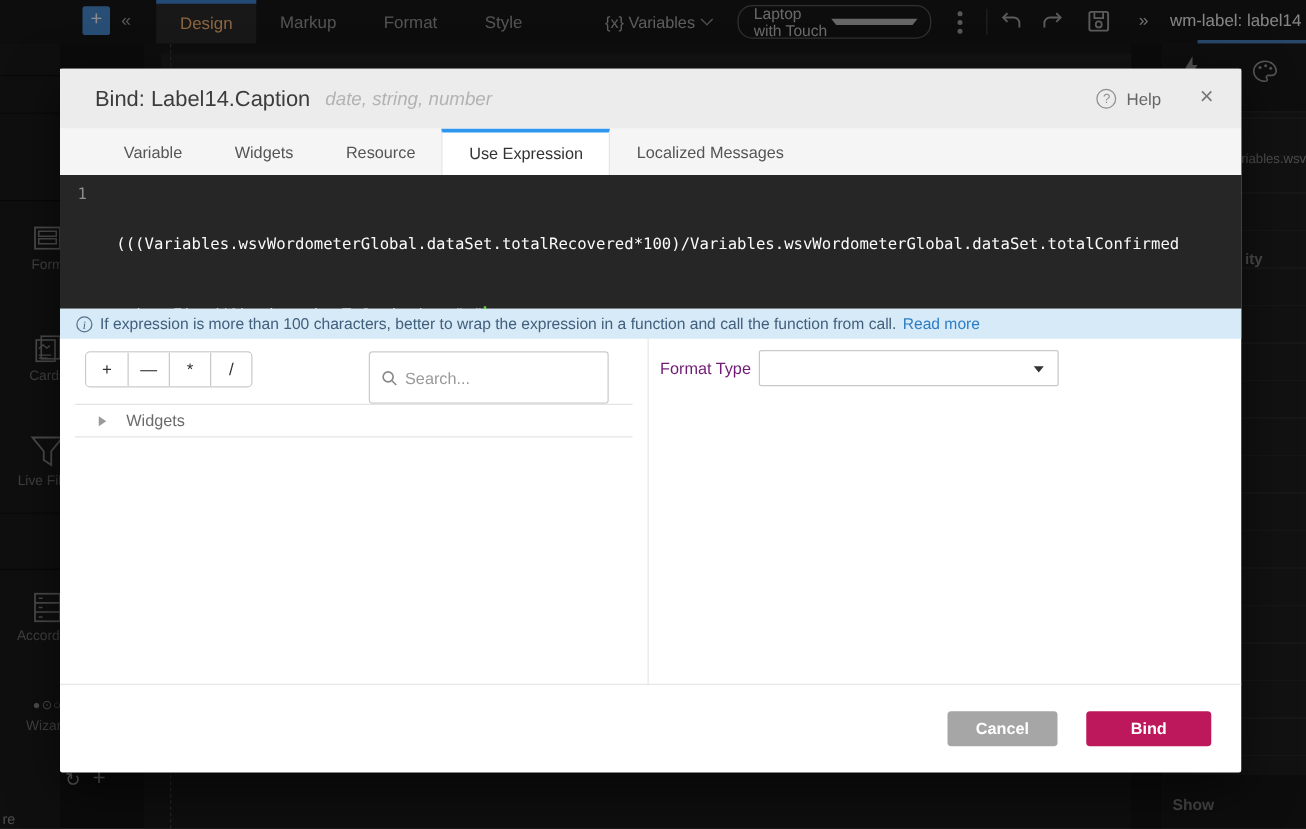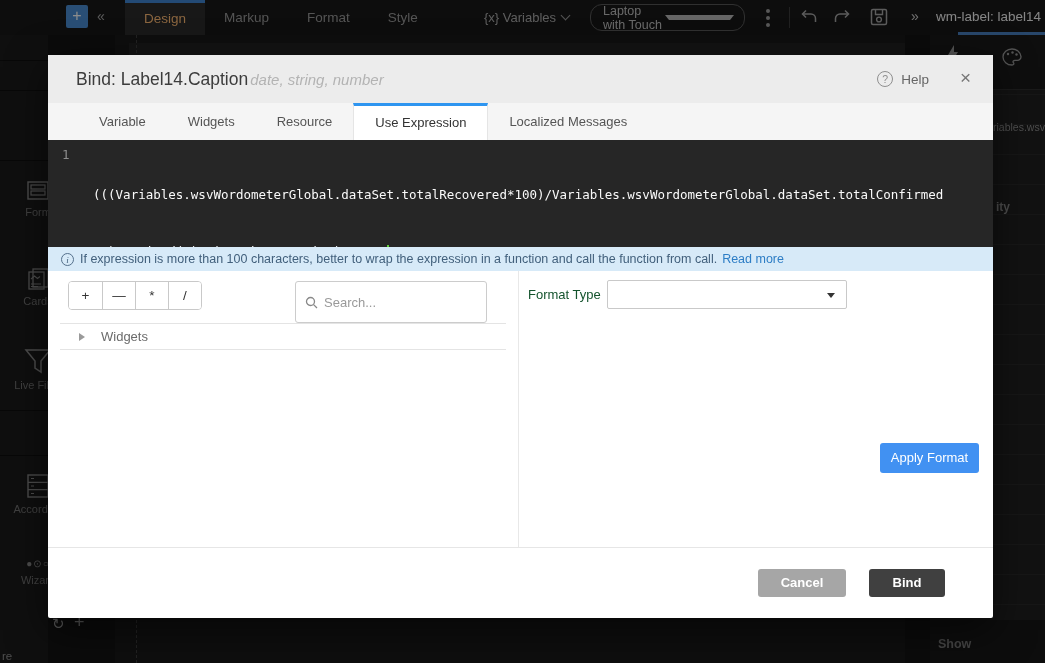--- a/index.html
+++ b/index.html
@@ -60,21 +60,21 @@
   .rp-showrow { position:absolute; left:0; top:585px; width:115px; height:43px; background:#191919; }
   .rp-frag3 { position:absolute; left:8px; top:17px; font-size:12.5px; font-weight:bold; color:#7d7d7d; }
 
   .overlay { position:absolute; inset:0; background:rgba(0,0,0,0.45); z-index:5; }
 
   
   .modal { position:absolute; left:48px; top:55px; width:945px; height:563px; background:#fff; z-index:10;
            box-shadow:0 12px 40px rgba(0,0,0,0.55); border-radius:2px; }
   .m-header { position:absolute; left:0; top:0; width:945px; height:48px; background:#ececec; display:flex; align-items:center; }
   .m-title { margin-left:28px; font-size:17.5px; color:#3c3c3c; }
-  .m-subtitle { margin-left:2px; font-size:15px; font-style:italic; color:#b3b3b3; }
+  .m-subtitle { margin-left:12px; font-size:15px; font-style:italic; color:#b3b3b3; }
   .m-help { position:absolute; right:64px; top:0; height:48px; display:flex; align-items:center; gap:8px; }
   .q-circle { width:16px; height:16px; border:1.5px solid #8f8f8f; border-radius:50%; color:#8f8f8f;
               font-size:10.5px; text-align:center; line-height:15px; }
   .m-help span.lbl { font-size:13.5px; color:#666; }
   .m-close { position:absolute; right:22px; top:12px; font-size:19px; color:#777; line-height:22px; }
 
   .m-tabs { position:absolute; left:0; top:48px; width:945px; height:37px; background:#f5f5f5; display:flex; padding-left:30px; }
   .m-tab { padding:0 21px; line-height:37px; font-size:13px; color:#555; }
   .m-tab.active { background:#fff; border-top:3px solid #2e95f0; line-height:34px; color:#333;
                   border-left:1px solid #e5e5e5; border-right:1px solid #e5e5e5; }
@@ -98,37 +98,37 @@
   .op-group { position:absolute; left:20px; top:226px; display:flex; border:1px solid #c9c9c9; border-radius:4px; overflow:hidden; }
   .op-btn { width:33px; height:27px; background:#fff; font-size:13.5px; color:#333; text-align:center; line-height:27px; }
   .op-btn + .op-btn { border-left:1px solid #c9c9c9; }
 
   .search-box { position:absolute; left:247px; top:226px; width:192px; height:42px; border:1px solid #ccc; border-radius:3px;
                 display:flex; align-items:center; padding-left:9px; background:#fff; }
   .search-box input { border:none; outline:none; font-size:13px; width:150px; margin-left:6px; color:#333;
                       font-family:"Liberation Sans", sans-serif; }
   .search-box input::placeholder { color:#9a9a9a; }
 
-  .fmt-label { position:absolute; left:480px; top:232px; font-size:13px; color:#14532d; }
+  .fmt-label { position:absolute; left:480px; top:232px; font-size:13px; color:#701a75; }
   .fmt-select { position:absolute; left:559px; top:225px; width:240px; height:29px; border:1px solid #c9c9c9;
                 border-radius:2px; background:#fff; }
   .fmt-select .caret-dn { position:absolute; right:11px; top:12px; border-top-color:#333; }
 
   .tree { position:absolute; left:12px; top:268px; width:446px; border-top:1px solid #e4e4e4; }
   .tree-row { height:26px; display:flex; align-items:center; padding-left:19px; border-bottom:1px solid #e4e4e4; }
   .tri-right { width:0; height:0; border-top:4.5px solid transparent; border-bottom:4.5px solid transparent;
                border-left:6px solid #9a9a9a; }
   .tree-label { margin-left:16px; font-size:13px; color:#6b6b6b; }
 
   .btn { border:none; color:#fff; border-radius:3px; font-size:13px; font-family:"Liberation Sans", sans-serif;
          text-align:center; }
   .apply-btn { position:absolute; left:832px; top:388px; width:99px; height:30px; background:#4191f2; line-height:30px; }
   .m-footer-line { position:absolute; left:0; top:492px; width:945px; height:1px; background:#e6e6e6; }
   .cancel-btn { position:absolute; left:710px; top:514px; width:88px; height:28px; background:#a6a6a6; line-height:28px; font-weight:bold; }
-  .bind-btn { position:absolute; left:821px; top:514px; width:76px; height:28px; background:#404040; line-height:28px; font-weight:bold; }
+  .bind-btn { position:absolute; left:821px; top:514px; width:100px; height:28px; background:#be185d; line-height:28px; font-weight:bold; }
 </style>
 </head>
 <body>
 
 <div class="screen">
 
   <div class="topbar">
     <div class="plus-btn">+</div>
     <div class="collapse">«</div>
     <div class="tb-tabs">
@@ -300,20 +300,19 @@
       <span class="caret-dn"></span>
     </div>
 
     <div class="tree">
       <div class="tree-row">
         <span class="tri-right"></span>
         <span class="tree-label">Widgets</span>
       </div>
     </div>
 
-    <div class="btn apply-btn">Apply Format</div>
 
     <div class="m-footer-line"></div>
     <div class="btn cancel-btn">Cancel</div>
     <div class="btn bind-btn">Bind</div>
   </div>
 
 </div>
 
 </body></html>

